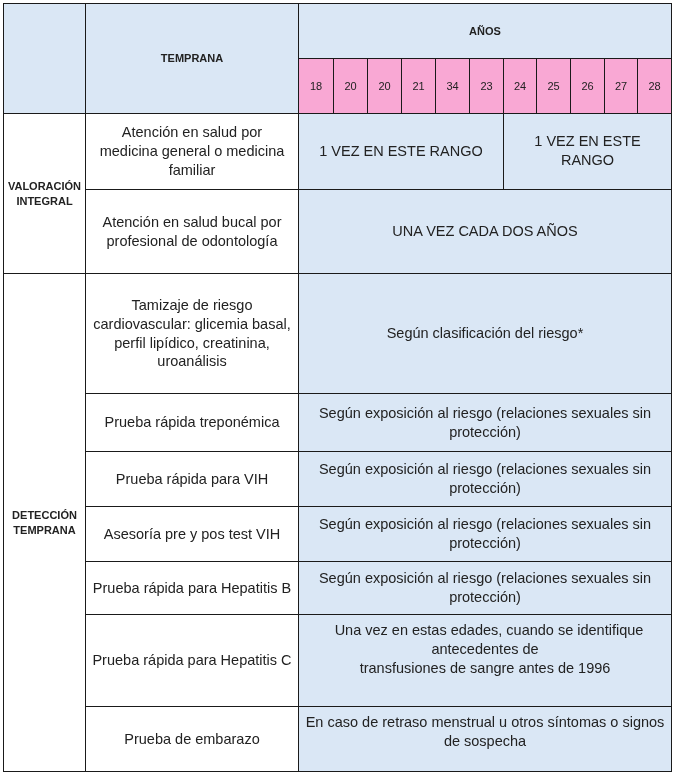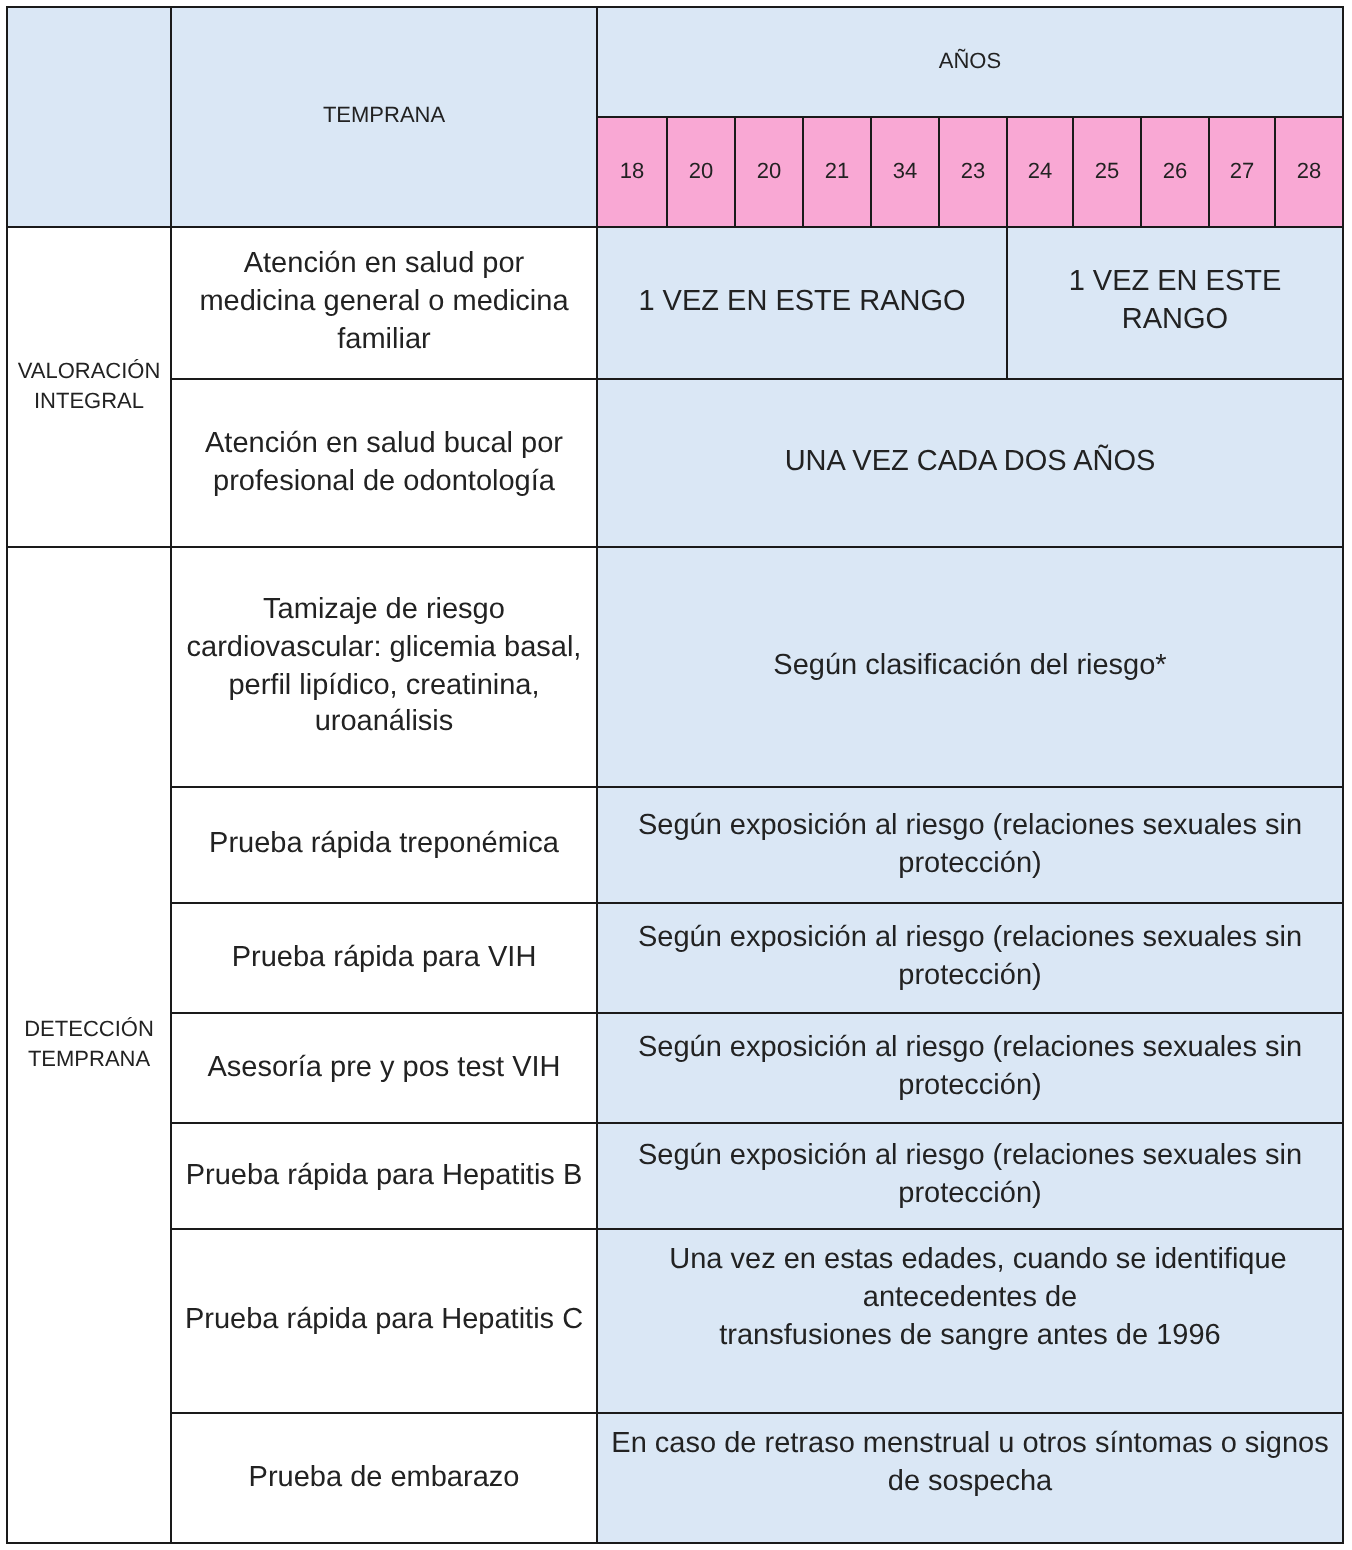--- a/index.html
+++ b/index.html
@@ -1,22 +1,22 @@
 <!DOCTYPE html>
 <html><head>
 <meta charset="utf-8">
 <style>
   html, body { margin: 0; padding: 0; background: #ffffff; }
   body { width: 676px; height: 775px; position: relative; overflow: hidden;
          font-family: "Liberation Sans", "DejaVu Sans", sans-serif; color: #222; }
   table.grid { position: absolute; left: 3px; top: 3px; border-collapse: collapse; table-layout: fixed; }
   table.grid td { border: 1.5px solid #1a1a1a; padding: 0; text-align: center; vertical-align: middle; line-height: 1.3; }
-  .hdr { background: #dae7f5; font-weight: normal; font-size: 11px; }
+  .hdr { background: #dae7f5; font-weight: bold; font-size: 11px; }
   .yr { background: #f9a8d4; font-weight: normal; font-size: 11px; }
-  .cat { background: #ffffff; font-weight: normal; font-size: 11px; line-height: 1.25; }
+  .cat { background: #ffffff; font-weight: bold; font-size: 11px; line-height: 1.25; }
   .item { background: #ffffff; font-size: 14.5px; padding: 1px 6px !important; }
   .val { background: #dae7f5; font-size: 14.5px; padding: 0 6px !important; }
   .val.left { text-align: center; vertical-align: top; padding-top: 6px !important; }
   .val.topc { vertical-align: top; padding-top: 6px !important; }
   .ind { display: inline-block; padding-left: 8px; }
 </style>
 </head>
 <body>
 
 <table class="grid">

